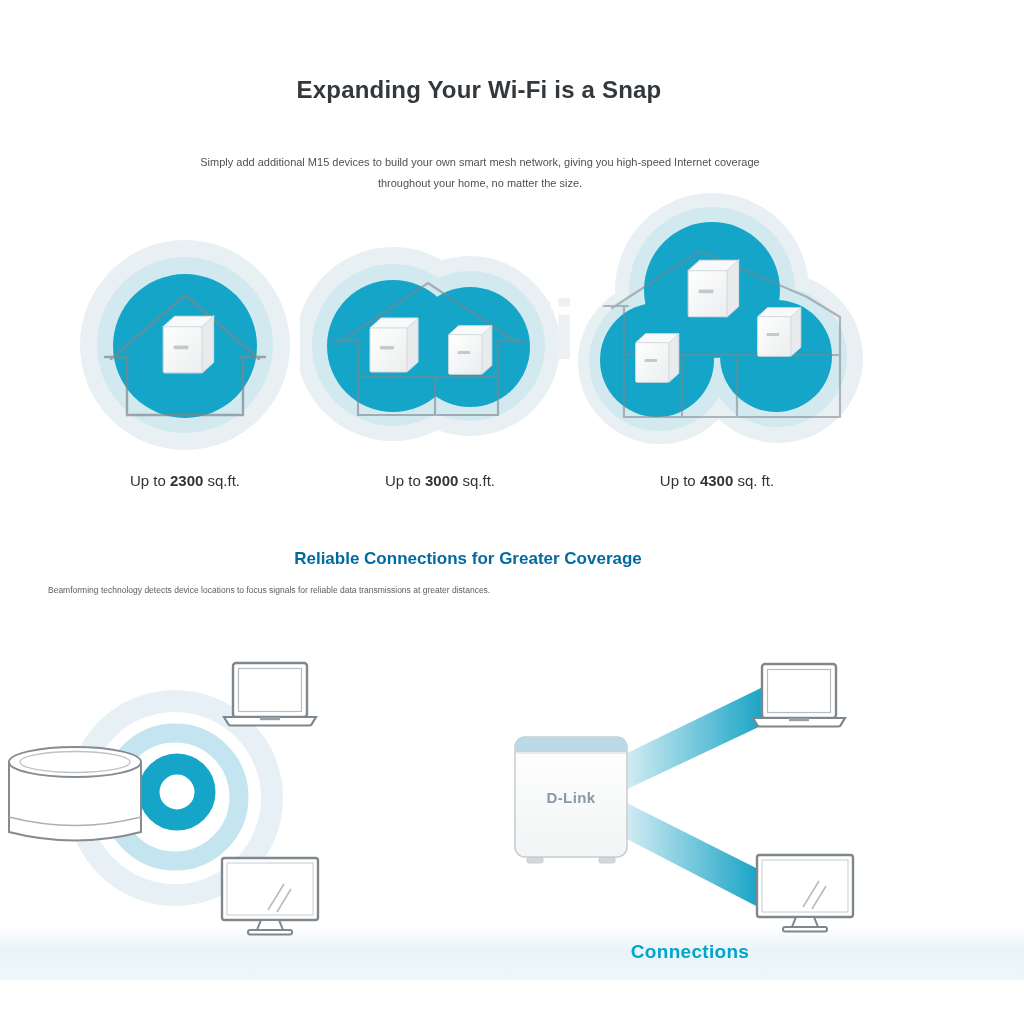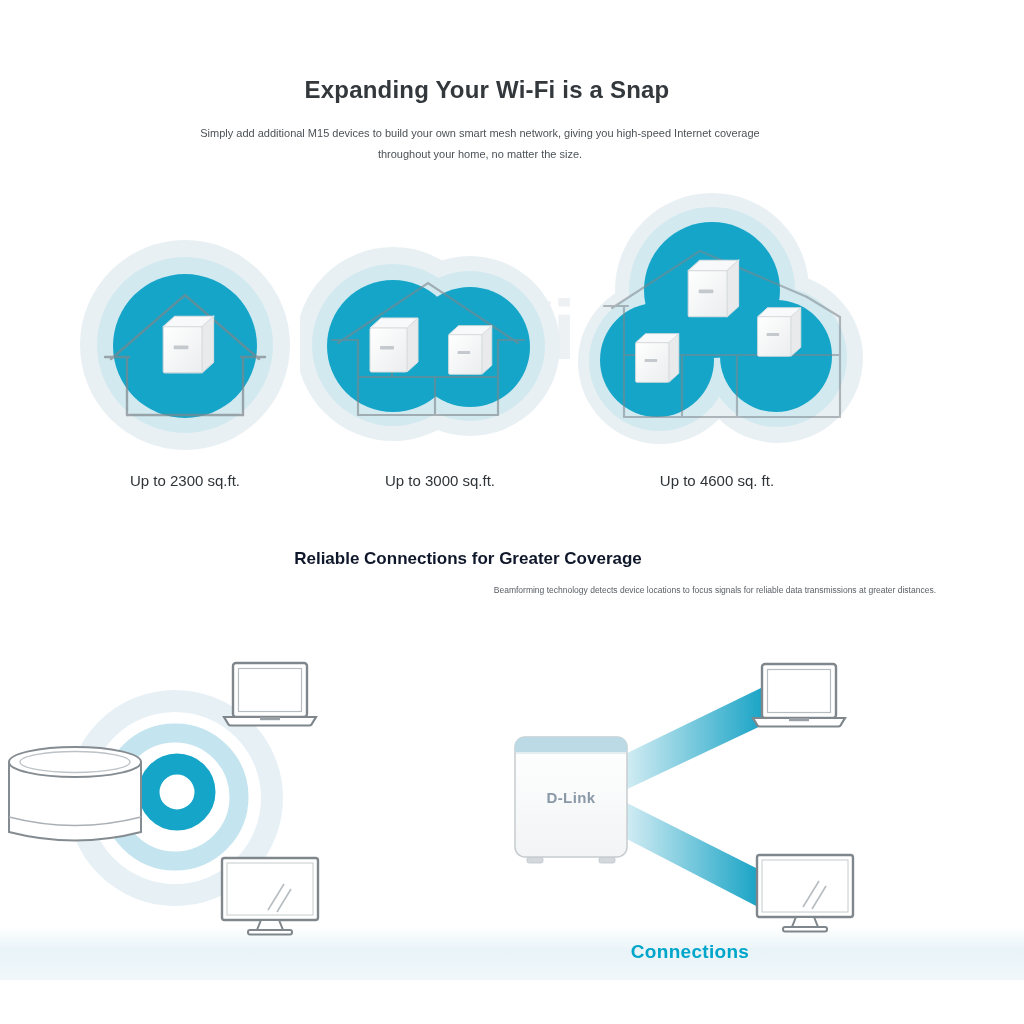--- a/index.html
+++ b/index.html
@@ -3,25 +3,25 @@
 <meta charset="utf-8">
 <style>
   html,body{margin:0;padding:0;}
   body{
     width:1024px;height:1024px;background:#ffffff;
     font-family:"Liberation Sans",sans-serif;
     position:relative;overflow:hidden;color:#33383d;
   }
   .abs{position:absolute;}
   .title-lg{font-size:24px;font-weight:bold;text-align:center;color:#33383d;letter-spacing:.2px;}
-  .title-md{font-size:17px;font-weight:bold;text-align:center;color:#0f172a;}
-  .subtitle{font-size:11px;line-height:1.95;text-align:center;color:#4c5257;}
-  .subtitle-sm{font-size:8.5px;text-align:right;color:#5a6066;}
+  .title-md{font-size:17px;font-weight:bold;text-align:center;color:#0369a1;}
+  .subtitle{font-size:11px;line-height:1.95;text-align:center;color:#4c5257;margin-top:29px;}
+  .subtitle-sm{font-size:8.5px;text-align:left;color:#5a6066;margin-left:48px;}
   .coverage-label{font-size:15px;text-align:center;color:#2f3438;}
-  .coverage-label b{font-weight:normal;}
+  .coverage-label b{font-weight:bold;}
   .watermark{font-size:84px;font-weight:bold;color:#eef1f3;letter-spacing:2px;}
   .beam-label{font-size:19px;font-weight:bold;color:#00a5ca;text-align:center;letter-spacing:.3px;}
   .bottom-strip{
     left:0;top:926px;width:1024px;height:54px;
     background:linear-gradient(180deg, rgba(240,248,251,0) 0%, #e9f4f8 45%, #f0f7fa 100%);
   }
   svg{display:block;}
 </style>
 </head>
 <body>
@@ -52,21 +52,21 @@
       <polygon points="39,62 57,62 61,72 35,72" fill="#ffffff" stroke="#7f878c" stroke-width="2"></polygon>
       <rect x="26" y="72" width="44" height="4.5" rx="2" fill="#ffffff" stroke="#7f878c" stroke-width="2"></rect>
     </g>
   </defs>
 </svg>
 
 <div class="abs watermark" style="left:472px;top:282px;">Wi</div>
 
 <div class="abs bottom-strip"></div>
 
-<div class="abs title-lg" style="left:0;top:76px;width:958px;margin-left:8px;">Expanding Your Wi-Fi is a Snap</div>
+<div class="abs title-lg" style="left:0;top:76px;width:958px;">Expanding Your Wi-Fi is a Snap</div>
 <div class="abs subtitle" style="left:200px;top:123px;width:560px;">Simply add additional M15 devices to build your own smart mesh network, giving you high-speed Internet coverage throughout your home, no matter the size.</div>
 
 <svg class="abs" style="left:75px;top:235px;" width="220" height="220" viewBox="0 0 220 220">
   <g>
     <circle cx="110" cy="110" r="105" fill="#e9f0f3"></circle>
     <circle cx="110" cy="110" r="88" fill="#d2e9f0"></circle>
     <circle cx="110" cy="111" r="72" fill="#15a5c8"></circle>
   </g>
   <g stroke="#7e868c" stroke-width="2.4" fill="none" opacity="0.7" stroke-linecap="round">
     <polyline points="36,124 110,60 184,124"></polyline>
@@ -132,21 +132,21 @@
   <use href="#meshbox" transform="translate(182,112) scale(0.9)"></use>
 </svg>
 
 <div class="abs coverage-label" style="left:85px;top:472px;width:200px;">
   <span>Up to </span><b>2300</b><span> sq.ft.</span>
 </div>
 <div class="abs coverage-label" style="left:340px;top:472px;width:200px;">
   <span>Up to </span><b>3000</b><span> sq.ft.</span>
 </div>
 <div class="abs coverage-label" style="left:617px;top:472px;width:200px;">
-  <span>Up to </span><b>4600</b><span> sq. ft.</span>
+  <span>Up to </span><b>4300</b><span> sq. ft.</span>
 </div>
 
 <div class="abs title-md" style="left:0;top:549px;width:936px;">Reliable Connections for Greater Coverage</div>
 <div class="abs subtitle-sm" style="left:0;top:585px;width:936px;">Beamforming technology detects device locations to focus signals for reliable data transmissions at greater distances.</div>
 
 <svg class="abs" style="left:0;top:638px;" width="335" height="305" viewBox="0 0 335 305">
   <g>
     <circle cx="175" cy="160" r="97" fill="none" stroke="#e7f1f5" stroke-width="22"></circle>
     <circle cx="175" cy="159" r="64" fill="none" stroke="#c4e5ef" stroke-width="19"></circle>
     <circle cx="177" cy="154" r="28" fill="none" stroke="#15a5c8" stroke-width="21"></circle>

